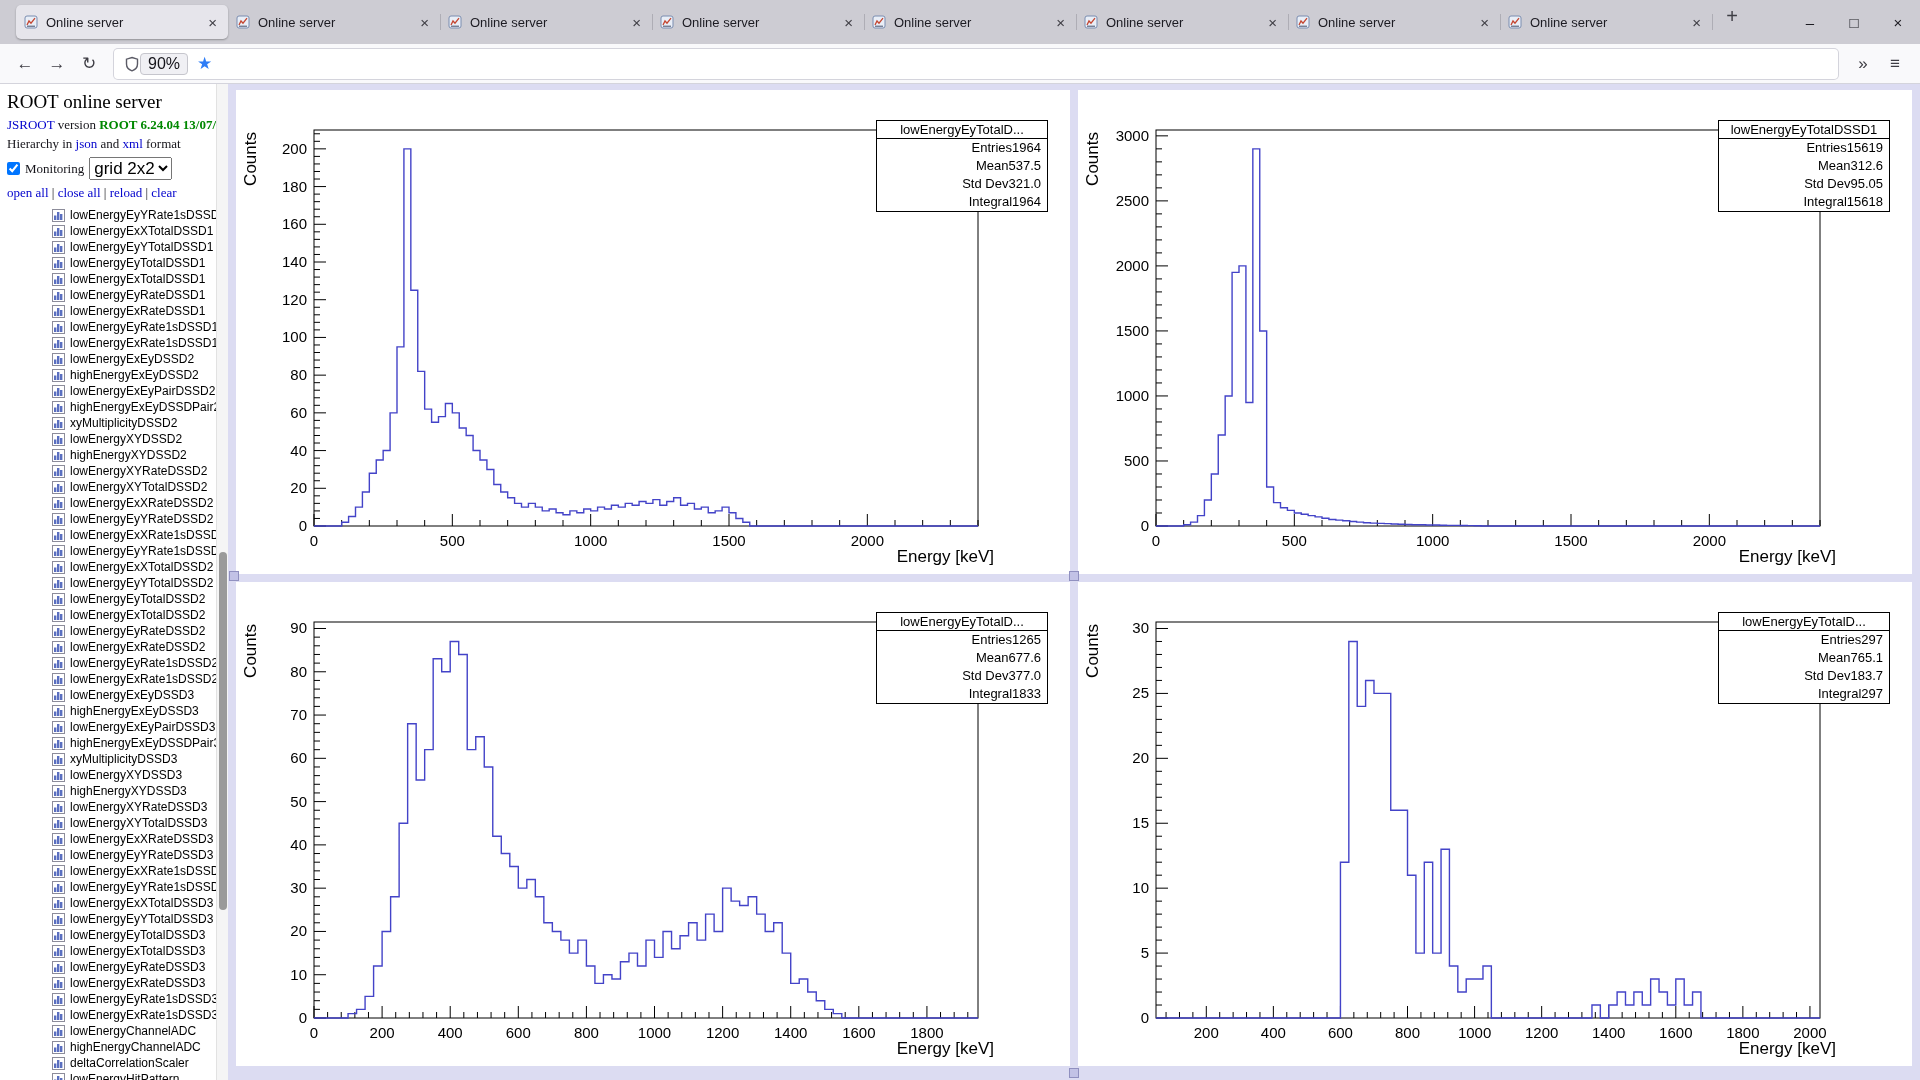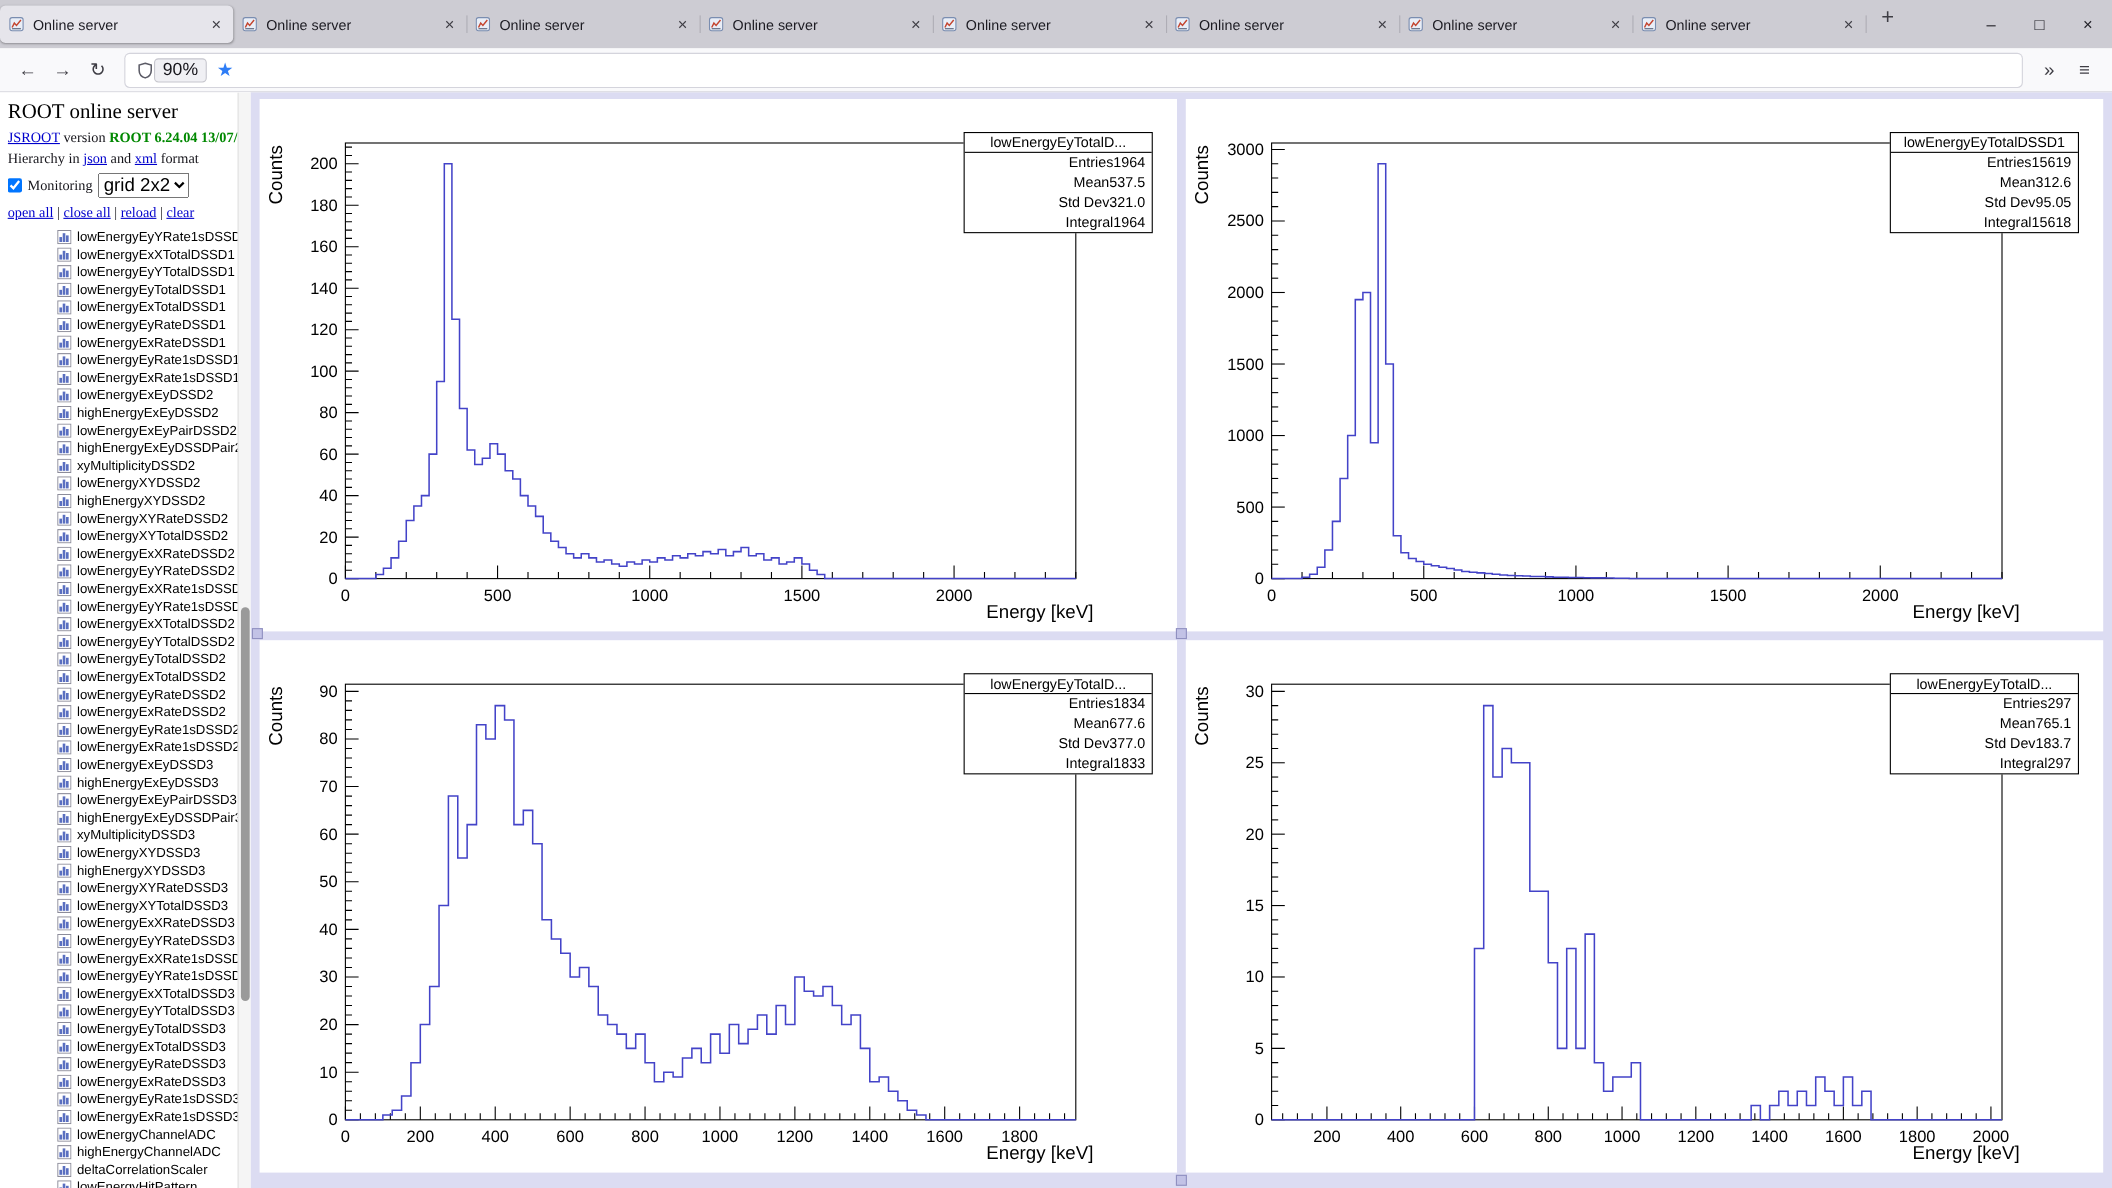--- a/index.html
+++ b/index.html
@@ -1,21 +1,21 @@
 <!DOCTYPE html>
 <html><head>
 <meta charset="utf-8">
 <title>Online server</title>
 <style>
   *{box-sizing:border-box;margin:0;padding:0}
   html,body{width:1920px;height:1080px;overflow:hidden}
   body{font-family:"Liberation Sans",sans-serif;background:#fff;color:#15141a}
 
   
-  .tabbar{height:44px;background:#cdccd3;display:flex;padding-left:0}
+  .tabbar{height:44px;background:#cdccd3;display:flex;padding-left:16px}
   .tabs{display:flex;height:100%;align-items:center}
   .tab{width:212px;height:34px;display:flex;align-items:center;gap:8px;padding:0 8px;
        border-radius:5px;position:relative;color:#1c1b22;font-size:13px;cursor:default}
   .tab:not(.active)::after{content:"";position:absolute;right:-1px;top:9px;height:16px;width:1px;background:#aeadb5}
   .tab.active{background:#e6e5eb;box-shadow:0 1px 2px rgba(0,0,0,.3)}
   .tab-title{flex:1;white-space:nowrap;overflow:hidden}
   .tab-close{font-size:15px;color:#3e3d44;padding:0 3px}
   .favicon{display:flex;align-items:center}
   .newtab{font-size:20px;color:#3e3d44;background:none;border:none;width:32px;height:32px;margin-left:4px;cursor:pointer}
   .wincontrols{margin-left:auto;display:flex}
@@ -27,21 +27,21 @@
   .url-text{flex:1;font-size:14.5px;color:#15141a;margin-left:9px}
   .zoom-pill{font-size:16px;border:1px solid #c6c6cd;border-radius:4px;padding:1px 7px;background:#f0f0f4;color:#15141a}
   .star{color:#2e7df6;font-size:17px;margin-left:9px;line-height:1}
 
   
   .content{display:flex;height:996px}
 
   .sidebar{width:228px;background:#fff;position:relative;overflow:hidden;font-family:"Liberation Serif",serif}
   .sb-title{font-size:19px;font-weight:normal;margin:7px 6px 4px 7px;color:#000}
   .sb-line{font-size:13px;margin:3px 7px;white-space:nowrap;overflow:hidden}
-  a.lnk{color:#0000cc;text-decoration:underline;cursor:pointer}
+  a.lnk{color:#0000cc;cursor:pointer}
   .ver{color:#008800;font-weight:bold}
   .mon-row{display:flex;align-items:center;gap:5px;margin:5px 7px;font-size:13px}
   .mon-row select{font-size:17px;font-family:Liberation Sans, sans-serif}
   .act-row{font-size:13px;margin:3px 7px;white-space:nowrap}
   .tree{margin-top:6px;padding-left:52px}
   .titem{display:flex;align-items:center;gap:5px;height:16px;font-size:12px;white-space:nowrap;cursor:pointer;
          font-family:"Liberation Sans",sans-serif;color:#000}
   .sb-scroll{position:absolute;top:0;right:0;bottom:0;width:12px;background:#f5f5f5;border-left:1px solid #e2e2e2}
   .sb-thumb{position:absolute;left:2px;width:8px;border-radius:4px;background:#9a9a9a;top:468px;height:358px}
 
@@ -1138,21 +1138,21 @@
           <line x1="78" y1="46.49180327868851" x2="90" y2="46.49180327868851" stroke="#000"></line>
           <text x="71" y="51.49180327868851" text-anchor="end" font-size="15">90</text>
           <path d="M 78 436 L 78 436 L 78 436 L 86.51282051282051 436 L 86.51282051282051 436 L 95.02564102564102 436 L 95.02564102564102 436 L 103.53846153846155 436 L 103.53846153846155 436 L 112.05128205128204 436 L 112.05128205128204 431.672131147541 L 120.56410256410257 431.672131147541 L 120.56410256410257 427.344262295082 L 129.0769230769231 427.344262295082 L 129.0769230769231 414.3606557377049 L 137.5897435897436 414.3606557377049 L 137.5897435897436 384.0655737704918 L 146.1025641025641 384.0655737704918 L 146.1025641025641 349.44262295081967 L 154.6153846153846 349.44262295081967 L 154.6153846153846 314.8196721311475 L 163.12820512820514 314.8196721311475 L 163.12820512820514 241.24590163934425 L 171.64102564102564 241.24590163934425 L 171.64102564102564 141.70491803278685 L 180.15384615384616 141.70491803278685 L 180.15384615384616 197.9672131147541 L 188.66666666666666 197.9672131147541 L 188.66666666666666 167.672131147541 L 197.17948717948718 167.672131147541 L 197.17948717948718 76.78688524590166 L 205.69230769230768 76.78688524590166 L 205.69230769230768 89.77049180327867 L 214.2051282051282 89.77049180327867 L 214.2051282051282 59.47540983606558 L 222.71794871794873 59.47540983606558 L 222.71794871794873 72.4590163934426 L 231.23076923076923 72.4590163934426 L 231.23076923076923 167.672131147541 L 239.74358974358975 167.672131147541 L 239.74358974358975 154.68852459016392 L 248.25641025641025 154.68852459016392 L 248.25641025641025 184.98360655737704 L 256.7692307692308 184.98360655737704 L 256.7692307692308 254.2295081967213 L 265.28205128205127 254.2295081967213 L 265.28205128205127 271.54098360655735 L 273.7948717948718 271.54098360655735 L 273.7948717948718 284.5245901639344 L 282.3076923076923 284.5245901639344 L 282.3076923076923 306.1639344262295 L 290.8205128205128 306.1639344262295 L 290.8205128205128 297.5081967213115 L 299.3333333333333 297.5081967213115 L 299.3333333333333 314.8196721311475 L 307.8461538461538 314.8196721311475 L 307.8461538461538 340.78688524590166 L 316.35897435897436 340.78688524590166 L 316.35897435897436 349.44262295081967 L 324.8717948717949 349.44262295081967 L 324.8717948717949 358.0983606557377 L 333.38461538461536 358.0983606557377 L 333.38461538461536 371.08196721311475 L 341.89743589743586 371.08196721311475 L 341.89743589743586 358.0983606557377 L 350.4102564102564 358.0983606557377 L 350.4102564102564 384.0655737704918 L 358.9230769230769 384.0655737704918 L 358.9230769230769 401.37704918032784 L 367.43589743589746 401.37704918032784 L 367.43589743589746 392.72131147540983 L 375.94871794871796 392.72131147540983 L 375.94871794871796 397.04918032786884 L 384.46153846153845 397.04918032786884 L 384.46153846153845 379.7377049180328 L 392.97435897435895 379.7377049180328 L 392.97435897435895 371.08196721311475 L 401.4871794871795 371.08196721311475 L 401.4871794871795 384.0655737704918 L 410 384.0655737704918 L 410 358.0983606557377 L 418.5128205128205 358.0983606557377 L 418.5128205128205 375.40983606557376 L 427.02564102564105 375.40983606557376 L 427.02564102564105 349.44262295081967 L 435.53846153846155 349.44262295081967 L 435.53846153846155 366.75409836065575 L 444.0512820512821 366.75409836065575 L 444.0512820512821 353.7704918032787 L 452.56410256410254 353.7704918032787 L 452.56410256410254 340.78688524590166 L 461.07692307692304 340.78688524590166 L 461.07692307692304 358.0983606557377 L 469.5897435897436 358.0983606557377 L 469.5897435897436 332.1311475409836 L 478.1025641025641 332.1311475409836 L 478.1025641025641 349.44262295081967 L 486.61538461538464 349.44262295081967 L 486.61538461538464 306.1639344262295 L 495.12820512820514 306.1639344262295 L 495.12820512820514 319.1475409836066 L 503.6410256410257 319.1475409836066 L 503.6410256410257 323.4754098360656 L 512.1538461538462 323.4754098360656 L 512.1538461538462 314.8196721311475 L 520.6666666666666 314.8196721311475 L 520.6666666666666 332.1311475409836 L 529.1794871794872 332.1311475409836 L 529.1794871794872 349.44262295081967 L 537.6923076923076 349.44262295081967 L 537.6923076923076 340.78688524590166 L 546.2051282051282 340.78688524590166 L 546.2051282051282 371.08196721311475 L 554.7179487179487 371.08196721311475 L 554.7179487179487 401.37704918032784 L 563.2307692307693 401.37704918032784 L 563.2307692307693 397.04918032786884 L 571.7435897435898 397.04918032786884 L 571.7435897435898 410.0327868852459 L 580.2564102564102 410.0327868852459 L 580.2564102564102 418.6885245901639 L 588.7692307692307 418.6885245901639 L 588.7692307692307 427.344262295082 L 597.2820512820513 427.344262295082 L 597.2820512820513 431.672131147541 L 605.7948717948717 431.672131147541 L 605.7948717948717 436 L 614.3076923076923 436 L 614.3076923076923 436 L 622.8205128205128 436 L 622.8205128205128 436 L 742 436" fill="none" stroke="#4343c8" stroke-width="1.4"></path>
         </svg>
       <div class="ylab">Counts</div>
       <div class="xlab">Energy [keV]</div>
       <div class="stats">
         <div class="st">lowEnergyEyTotalD...</div>
         <div class="sr">
             <span>Entries</span>
-            <span>1834</span>
+            <span>1265</span>
           </div>
         <div class="sr">
             <span>Mean</span>
             <span>677.6</span>
           </div>
         <div class="sr">
             <span>Std Dev</span>
             <span>377.0</span>
           </div>
         <div class="sr">

